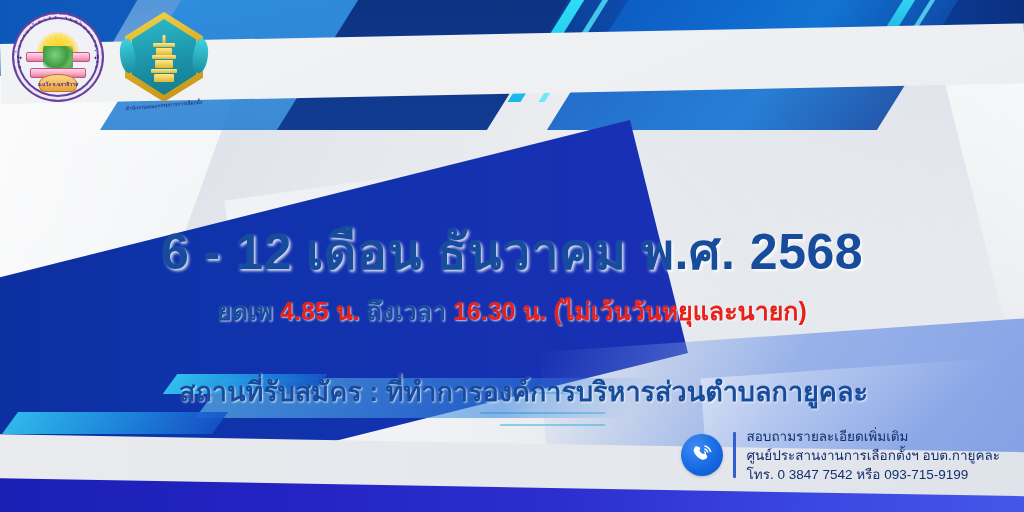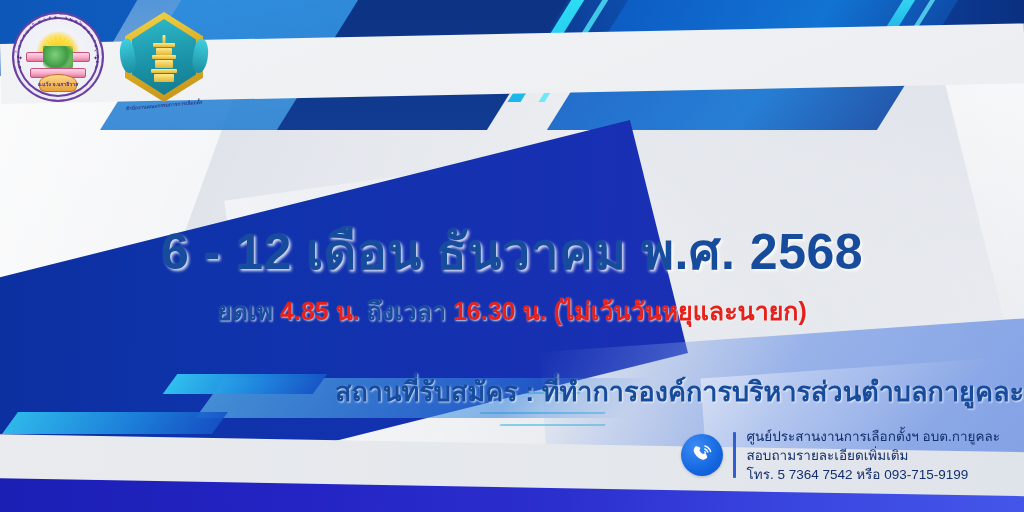--- a/index.html
+++ b/index.html
@@ -312,21 +312,21 @@
     font-size: 25px;
     font-weight: bold;
     white-space: nowrap;
     text-shadow: 1px 1px 2px rgba(255,255,255,.8);
   }
   .time-line .blue { color: #174b9c; }
   .time-line .red  { color: #e8201a; }
 
   .place-line {
     position: absolute; left: 0; right: 0; top: 370px;
-    text-align: right;
+    text-align: center;
     font-size: 27px;
     font-weight: bold;
     color: #174b9c;
     white-space: nowrap;
     text-shadow: 1px 1px 2px rgba(255,255,255,.8);
     padding-left: 23px;
   }
 
   
   .contact {
@@ -489,20 +489,20 @@
                    C5.8 12.4 8.0 14.6 10.6 16.0 C11.8 16.7 13.1 17.0 14.2 16.5 L15.9 15.7
                    C16.9 15.2 17.5 14.2 17.1 13.2 L16.2 11.2 C15.9 10.4 15.0 10.1 14.2 10.5
                    L12.9 11.1 C11.5 10.3 10.2 9.0 9.4 7.6 L10.0 6.3 C10.4 5.5 10.1 4.6 9.3 4.3 Z" fill="#ffffff"></path>
           <path d="M15.0 3.0 A8.6 8.6 0 0 1 20.6 8.6" fill="none" stroke="#ffffff" stroke-width="1.5" stroke-linecap="round"></path>
           <path d="M14.8 6.0 A5.6 5.6 0 0 1 17.8 9.0" fill="none" stroke="#ffffff" stroke-width="1.4" stroke-linecap="round"></path>
           <path d="M14.6 8.8 A2.7 2.7 0 0 1 15.6 9.9" fill="none" stroke="#ffffff" stroke-width="1.3" stroke-linecap="round"></path>
         </svg>
       </div>
       <div class="divider-bar"></div>
       <div class="contact-lines">
+        <div>สอบถามรายละเอียดเพิ่มเติม</div>
         <div>ศูนย์ประสานงานการเลือกตั้งฯ อบต.กายูคละ</div>
-        <div>สอบถามรายละเอียดเพิ่มเติม</div>
-        <div>โทร. 5 7364 7542 หรือ 093-715-9199</div>
+        <div>โทร. 0 3847 7542 หรือ 093-715-9199</div>
       </div>
     </div>
 
   </div>
 </div>
 
 </body></html>

